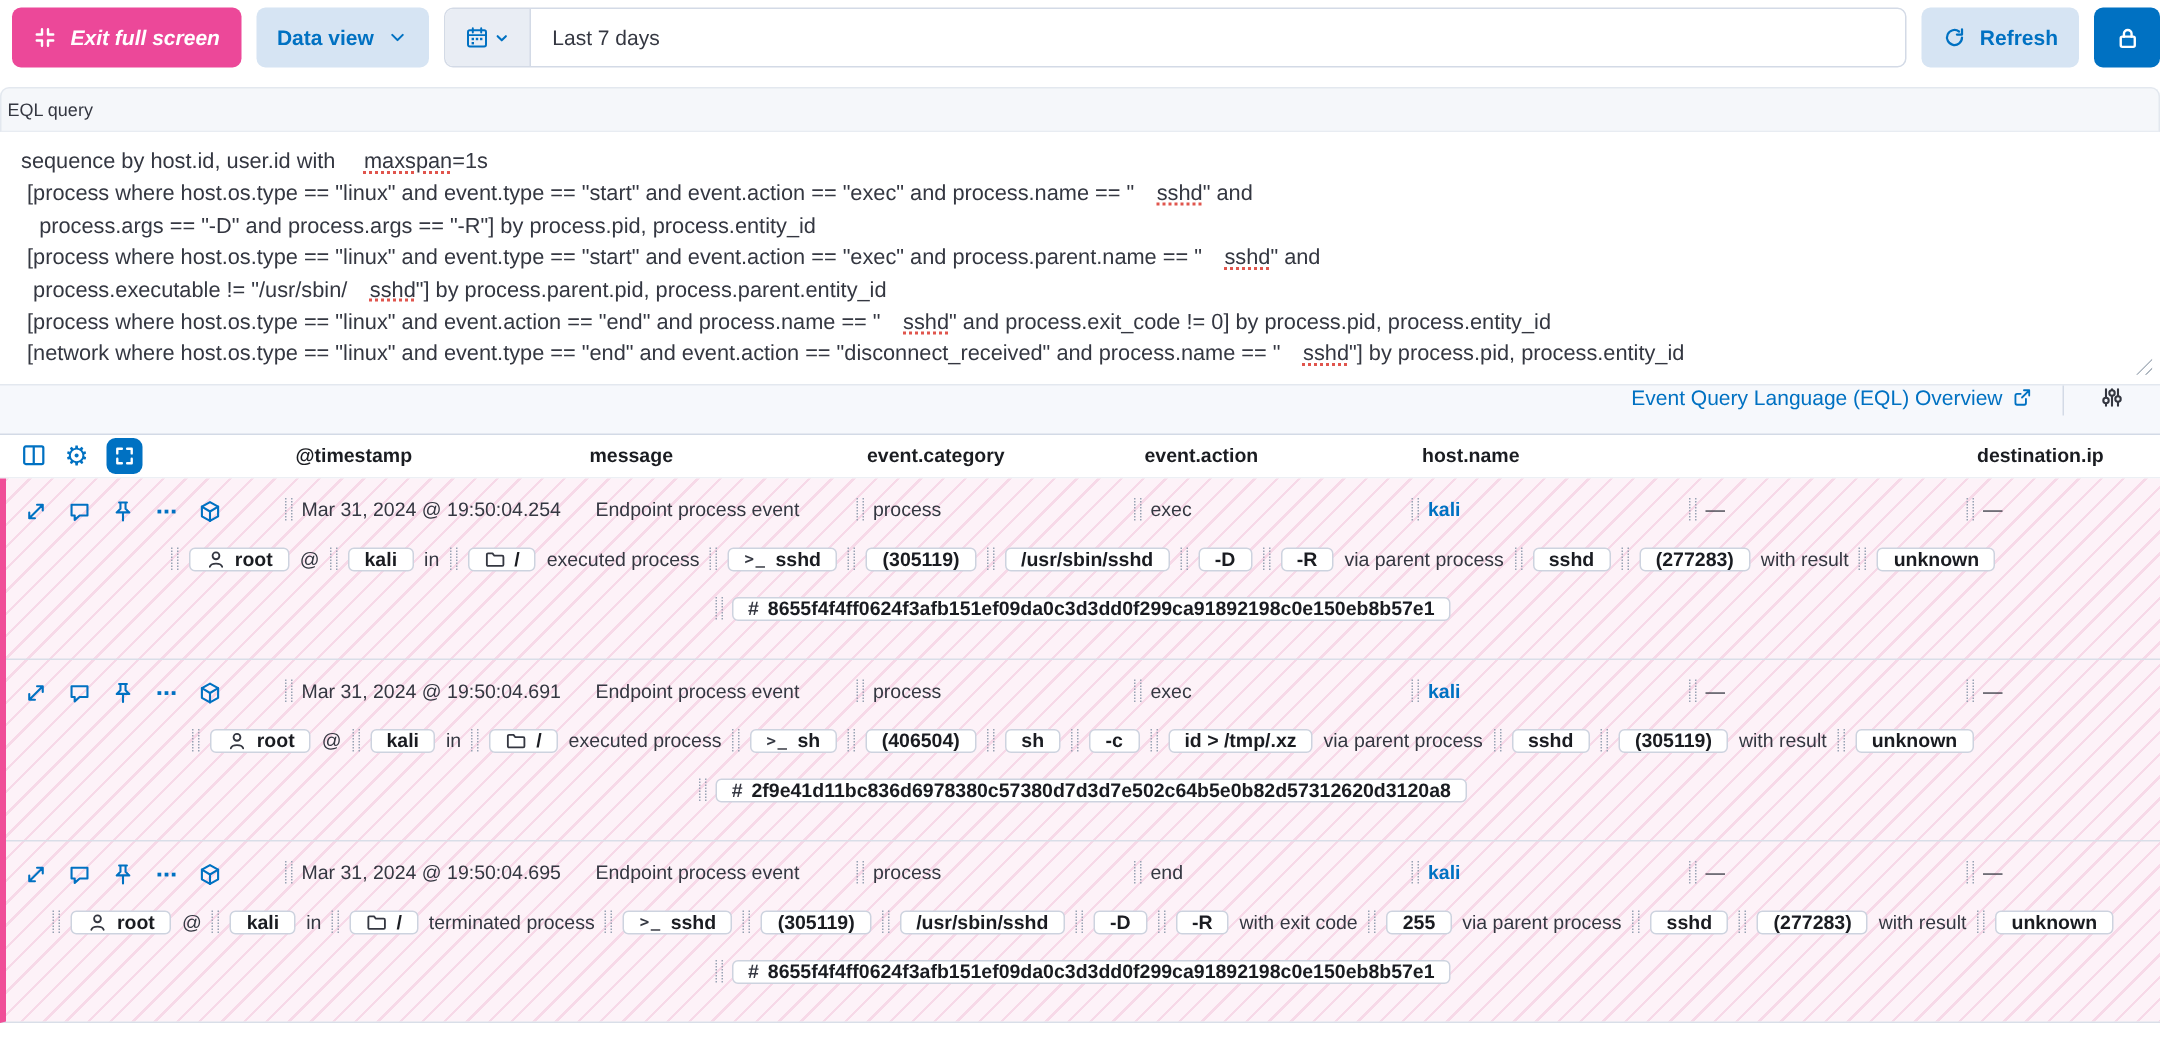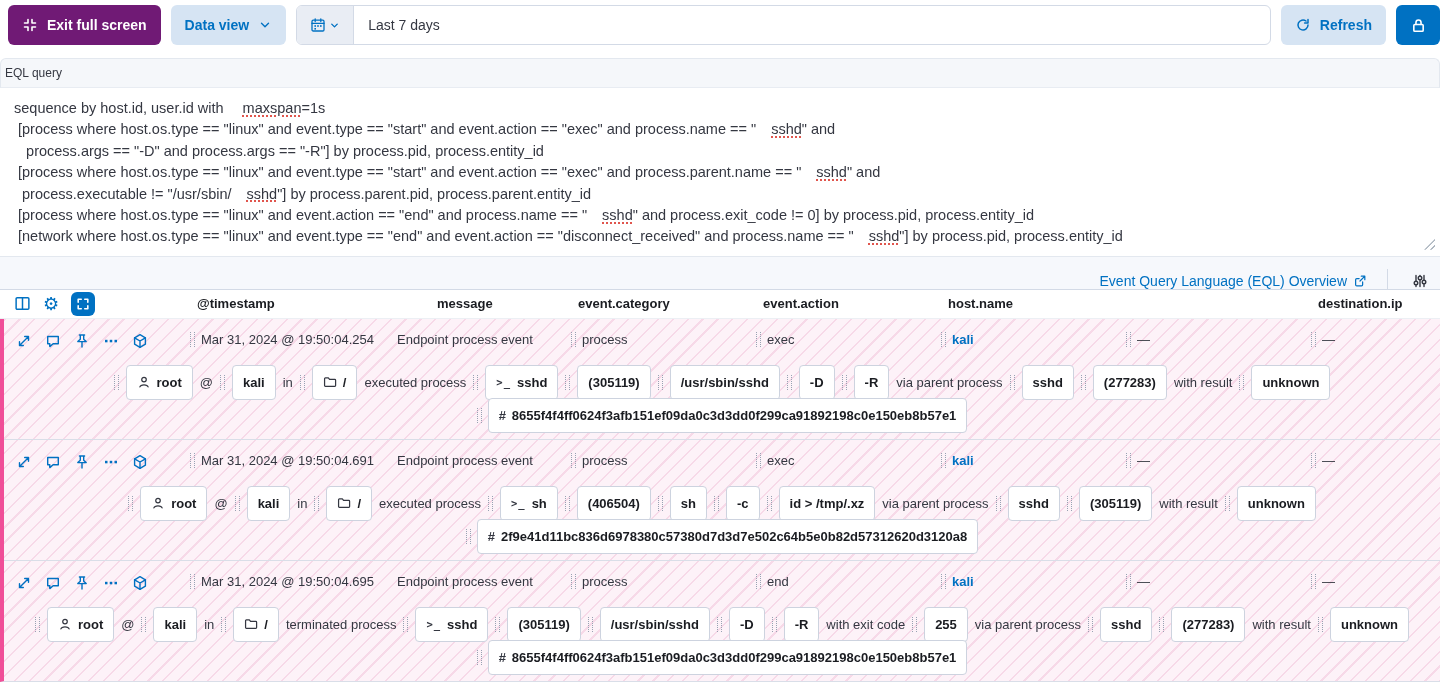--- a/index.html
+++ b/index.html
@@ -5,37 +5,37 @@
   html,body{margin:0;padding:0;}
   body{
     width:1440px;height:695px;overflow:hidden;background:#fff;
     font-family:"Liberation Sans",sans-serif;color:#343741;position:relative;
   }
   .icon svg{display:block;}
   
   .toolbar{display:flex;align-items:center;gap:10px;padding:5px 0 5px 8px;height:50px;box-sizing:border-box;}
   .btn{border:none;cursor:pointer;border-radius:6px;height:40px;display:inline-flex;align-items:center;gap:9px;
        padding:0 14px;font-size:14px;font-family:inherit;white-space:nowrap;}
-  .btn-primary{background:#701a75;color:#fff;font-weight:700;}
+  .btn-primary{background:#ec4899;color:#fff;font-weight:700;font-style:italic;}
   .btn-light{background:#d6e4f3;color:#0071c2;font-weight:600;}
   .datepicker{flex:1;height:40px;border:1px solid #d3dae6;border-radius:6px;background:#fff;display:flex;align-items:stretch;box-sizing:border-box;overflow:hidden;}
   .date-cal{width:56px;background:#e9edf4;border-right:1px solid #d3dae6;display:flex;align-items:center;justify-content:center;gap:3px;color:#0071c2;cursor:pointer;}
   .date-text{display:flex;align-items:center;padding:0 14px;font-size:14px;color:#343741;}
   .lock-btn{width:44px;flex:none;justify-content:center;padding:0;background:#0071c2;color:#fff;}
   
   .eql-panel{margin-top:8px;position:relative;}
   .eql-label-strip{height:30px;background:#f5f7fa;border:1px solid #e3e8ef;border-bottom:1px solid #e8ecf2;border-radius:6px 6px 0 0;
       display:flex;align-items:center;padding:0 4px;font-size:12px;color:#343741;box-sizing:border-box;}
   .eql-code{min-height:166px;padding:10px 14px 8px;font-size:14.5px;line-height:21.4px;white-space:pre;color:#343741;box-sizing:border-box;cursor:text;}
   .sq{text-decoration-line:underline;text-decoration-style:dotted;text-decoration-color:#e0554d;text-decoration-thickness:1.5px;text-underline-offset:2px;padding-left:15px;}
   .resize-handle{position:absolute;right:5px;bottom:40px;width:11px;height:11px;
       background:repeating-linear-gradient(135deg,transparent 0 3px,#9aa5b1 3px 4.3px);
       clip-path:polygon(100% 0,100% 100%,0 100%);opacity:.8;}
   .eql-footer{height:34px;background:#f6f8fc;border-top:1px solid #e3e8ef;border-bottom:1px solid #d3dae6;
-      display:flex;justify-content:flex-end;align-items:flex-end;gap:20px;padding:0 8px;box-sizing:border-box;}
+      display:flex;justify-content:flex-end;align-items:flex-start;gap:20px;padding:0 20px;box-sizing:border-box;}
   .eql-link{color:#0071c2;font-size:14px;text-decoration:none;display:inline-flex;align-items:center;gap:6px;cursor:pointer;}
   .vdiv{width:1px;height:20px;background:#d3dae6;}
   .sliders{color:#343741;cursor:pointer;display:flex;align-items:center;padding:0 4px;}
   
   .grid-header{position:relative;height:28px;border-bottom:1px solid #eceff4;}
   .header-icons{position:absolute;left:14px;top:0;height:100%;display:flex;align-items:center;gap:12px;color:#0071c2;}
   .hicon{cursor:pointer;display:flex;align-items:center;}
   .fs-box{width:24px;height:24px;background:#0071c2;border-radius:6px;display:flex;align-items:center;justify-content:center;color:#fff;cursor:pointer;}
   .hcol{position:absolute;top:6px;font-weight:700;font-size:13px;color:#1a1c21;cursor:pointer;white-space:nowrap;}
   
@@ -43,21 +43,21 @@
       background:repeating-linear-gradient(135deg,#f7d9e8 0 1.6px,#fdf2f8 1.6px 10.5px);}
   .event-row{position:relative;height:120px;}
   .event-row + .event-row{border-top:1px solid #d9dee8;}
   .row-icons{position:absolute;left:12px;top:10px;height:24px;display:flex;align-items:center;gap:13px;color:#0071c2;}
   .abtn{cursor:pointer;display:flex;align-items:center;}
   .cell{position:absolute;top:13px;display:flex;gap:6px;align-items:center;font-size:13px;white-space:nowrap;}
   .cell .link{color:#0071c2;font-weight:600;}
   .grip{width:3px;height:15px;border-left:1px dotted #98a2b3;border-right:1px dotted #98a2b3;flex:none;}
   .badge-row{position:absolute;top:46px;left:0;right:0;display:flex;justify-content:center;align-items:center;gap:7px;}
   .hash-row{position:absolute;top:79px;left:0;right:0;display:flex;justify-content:center;align-items:center;gap:6px;}
-  .pill{background:#fff;border:1px solid #cdd3df;border-radius:4px;padding:0 10px;height:35px;box-sizing:border-box;
+  .pill{background:#fff;border:1px solid #cdd3df;border-radius:4px;padding:0 10px;height:16px;box-sizing:border-box;
       display:inline-flex;align-items:center;gap:6px;font-size:13px;font-weight:600;color:#1a1c21;white-space:nowrap;cursor:grab;}
   .pic{display:flex;align-items:center;color:#343741;}
   .pic.term{font-size:10.5px;font-weight:700;letter-spacing:1px;font-family:"DejaVu Sans Mono",monospace;}
   .hashchar{font-weight:700;}
   .connector{font-size:13px;color:#343741;white-space:nowrap;}
   .gear-glyph{font-size:18px;line-height:1;color:#0071c2;}
 </style>
 </head>
 <body>
 
@@ -161,21 +161,21 @@
         </svg>
     </span>
     <span class="hicon gear-glyph">⚙</span>
     <span class="fs-box">
       <svg width="14" height="14" viewBox="0 0 16 16" fill="none" stroke="currentColor" stroke-width="1.8" stroke-linecap="round" stroke-linejoin="round">
           <path d="M2.5 6V2.5H6M10 2.5h3.5V6M13.5 10v3.5H10M6 13.5H2.5V10"></path>
         </svg>
     </span>
   </div>
 <div class="hcol" style="left: 197px;">@timestamp</div>
-    <div class="hcol" style="left: 393px; margin-left: 44px;">message</div>
+    <div class="hcol" style="left: 393px;">message</div>
     <div class="hcol" style="left: 578px;">event.category</div>
     <div class="hcol" style="left: 763px;">event.action</div>
     <div class="hcol" style="left: 948px;">host.name</div>
     <div class="hcol" style="left: 1127px; margin-top: 32px;">source.ip</div>
     <div class="hcol" style="left: 1318px;">destination.ip</div>
   </div>
 
 <div class="rows" id="rows">
     <div class="event-row">
       <div class="row-icons">

